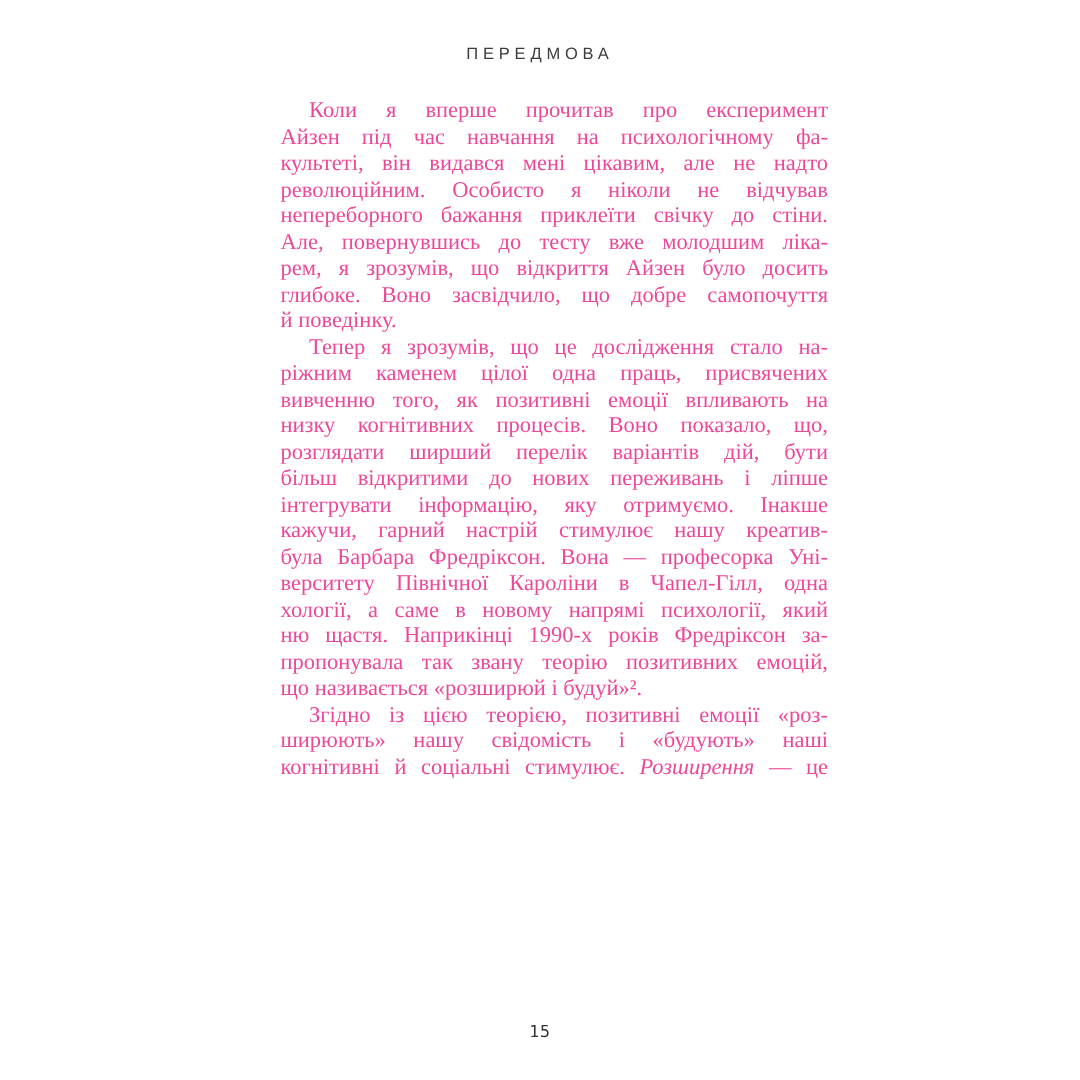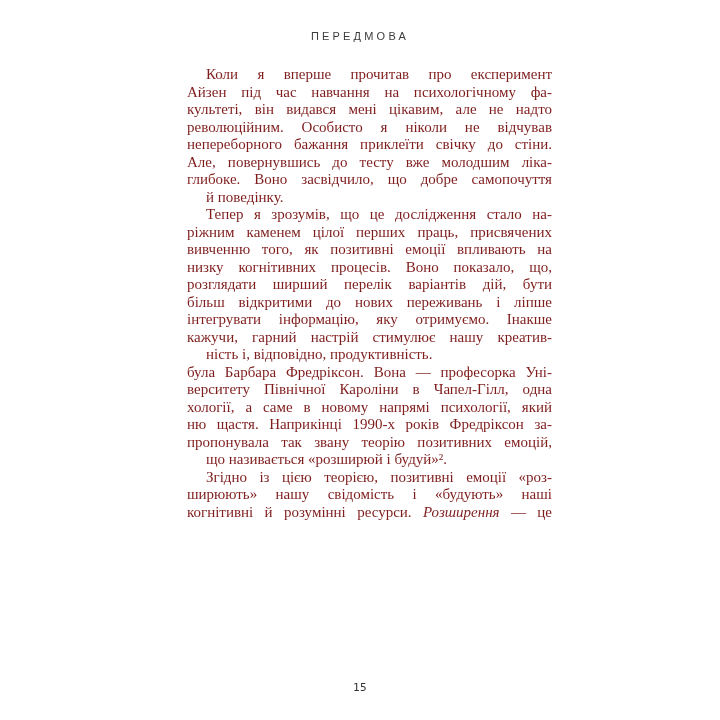--- a/index.html
+++ b/index.html
@@ -38,26 +38,25 @@
   }
   .text-line {
     font-family: "Liberation Serif", serif;
     font-size: 15px;
     line-height: 17.5px;
     height: 17.5px;
     white-space: normal;
     text-align: justify;
     text-align-last: justify;
     text-justify: inter-word;
-    color: #7f1d1d;
+    color: #ec4899;
   }
   .text-line.no-stretch {
     text-align: left;
     text-align-last: left;
-    margin-left: 19px;
   }
   .text-line.indent {
     text-indent: 19px;
   }
   .text-line .italic {
     font-style: italic;
   }
   .page-number {
     position: absolute;
     top: 681px;
@@ -76,36 +75,36 @@
 <div class="book-page">
   <div class="running-head">ПЕРЕДМОВА</div>
 
   <div class="body-text" id="body-text">
       <div class="text-line indent">Коли я вперше прочитав про експеримент</div>
       <div class="text-line">Айзен під час навчання на психологічному фа-</div>
       <div class="text-line">культеті, він видався мені цікавим, але не надто</div>
       <div class="text-line">революційним. Особисто я ніколи не відчував</div>
       <div class="text-line">непереборного бажання приклеїти свічку до стіни.</div>
       <div class="text-line">Але, повернувшись до тесту вже молодшим ліка-</div>
+      <div class="text-line">рем, я зрозумів, що відкриття Айзен було досить</div>
       <div class="text-line">глибоке. Воно засвідчило, що добре самопочуття</div>
       <div class="text-line no-stretch">й поведінку.</div>
       <div class="text-line indent">Тепер я зрозумів, що це дослідження стало на-</div>
-      <div class="text-line">ріжним каменем цілої перших праць, присвячених</div>
+      <div class="text-line">ріжним каменем цілої одна праць, присвячених</div>
       <div class="text-line">вивченню того, як позитивні емоції впливають на</div>
       <div class="text-line">низку когнітивних процесів. Воно показало, що,</div>
       <div class="text-line">розглядати ширший перелік варіантів дій, бути</div>
       <div class="text-line">більш відкритими до нових переживань і ліпше</div>
       <div class="text-line">інтегрувати інформацію, яку отримуємо. Інакше</div>
       <div class="text-line">кажучи, гарний настрій стимулює нашу креатив-</div>
-      <div class="text-line no-stretch">ність і, відповідно, продуктивність.</div>
       <div class="text-line">була Барбара Фредріксон. Вона — професорка Уні-</div>
       <div class="text-line">верситету Північної Кароліни в Чапел-Гілл, одна</div>
       <div class="text-line">хології, а саме в новому напрямі психології, який</div>
       <div class="text-line">ню щастя. Наприкінці 1990-х років Фредріксон за-</div>
       <div class="text-line">пропонувала так звану теорію позитивних емоцій,</div>
       <div class="text-line no-stretch">що називається «розширюй і будуй»².</div>
       <div class="text-line indent">Згідно із цією теорією, позитивні емоції «роз-</div>
       <div class="text-line">ширюють» нашу свідомість і «будують» наші</div>
-      <div class="text-line"><span>когнітивні й розумінні ресурси. </span><span class="italic">Розширення</span><span> — це</span></div>
+      <div class="text-line"><span>когнітивні й соціальні стимулює. </span><span class="italic">Розширення</span><span> — це</span></div>
     </div>
 
   <div class="page-number">15</div>
 </div>
 
 </body></html>

